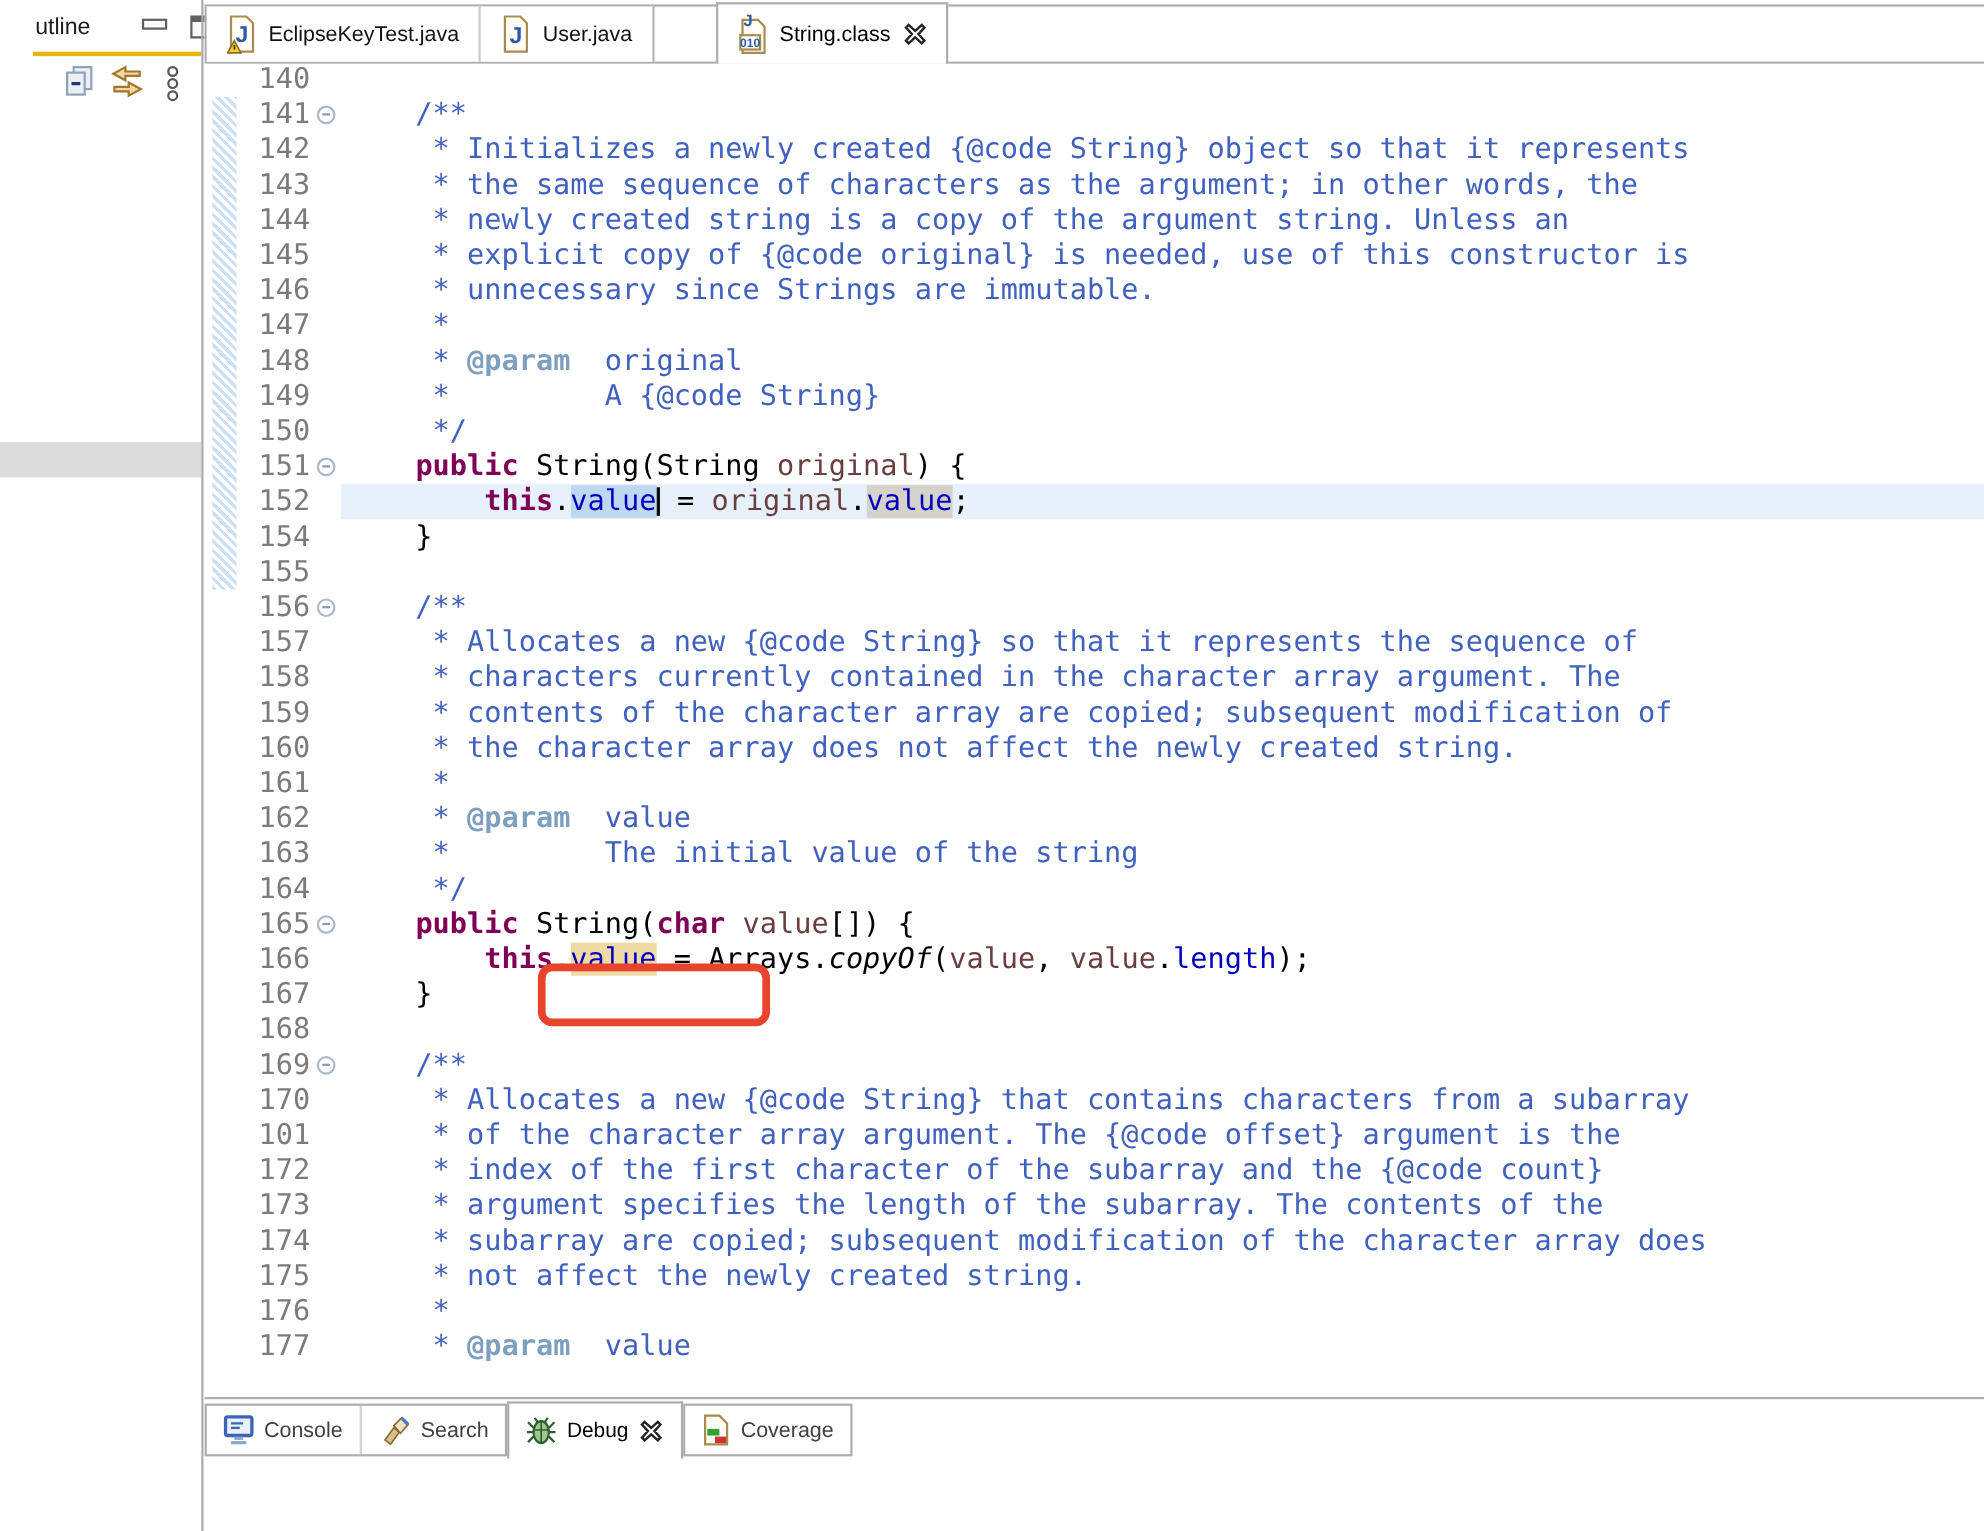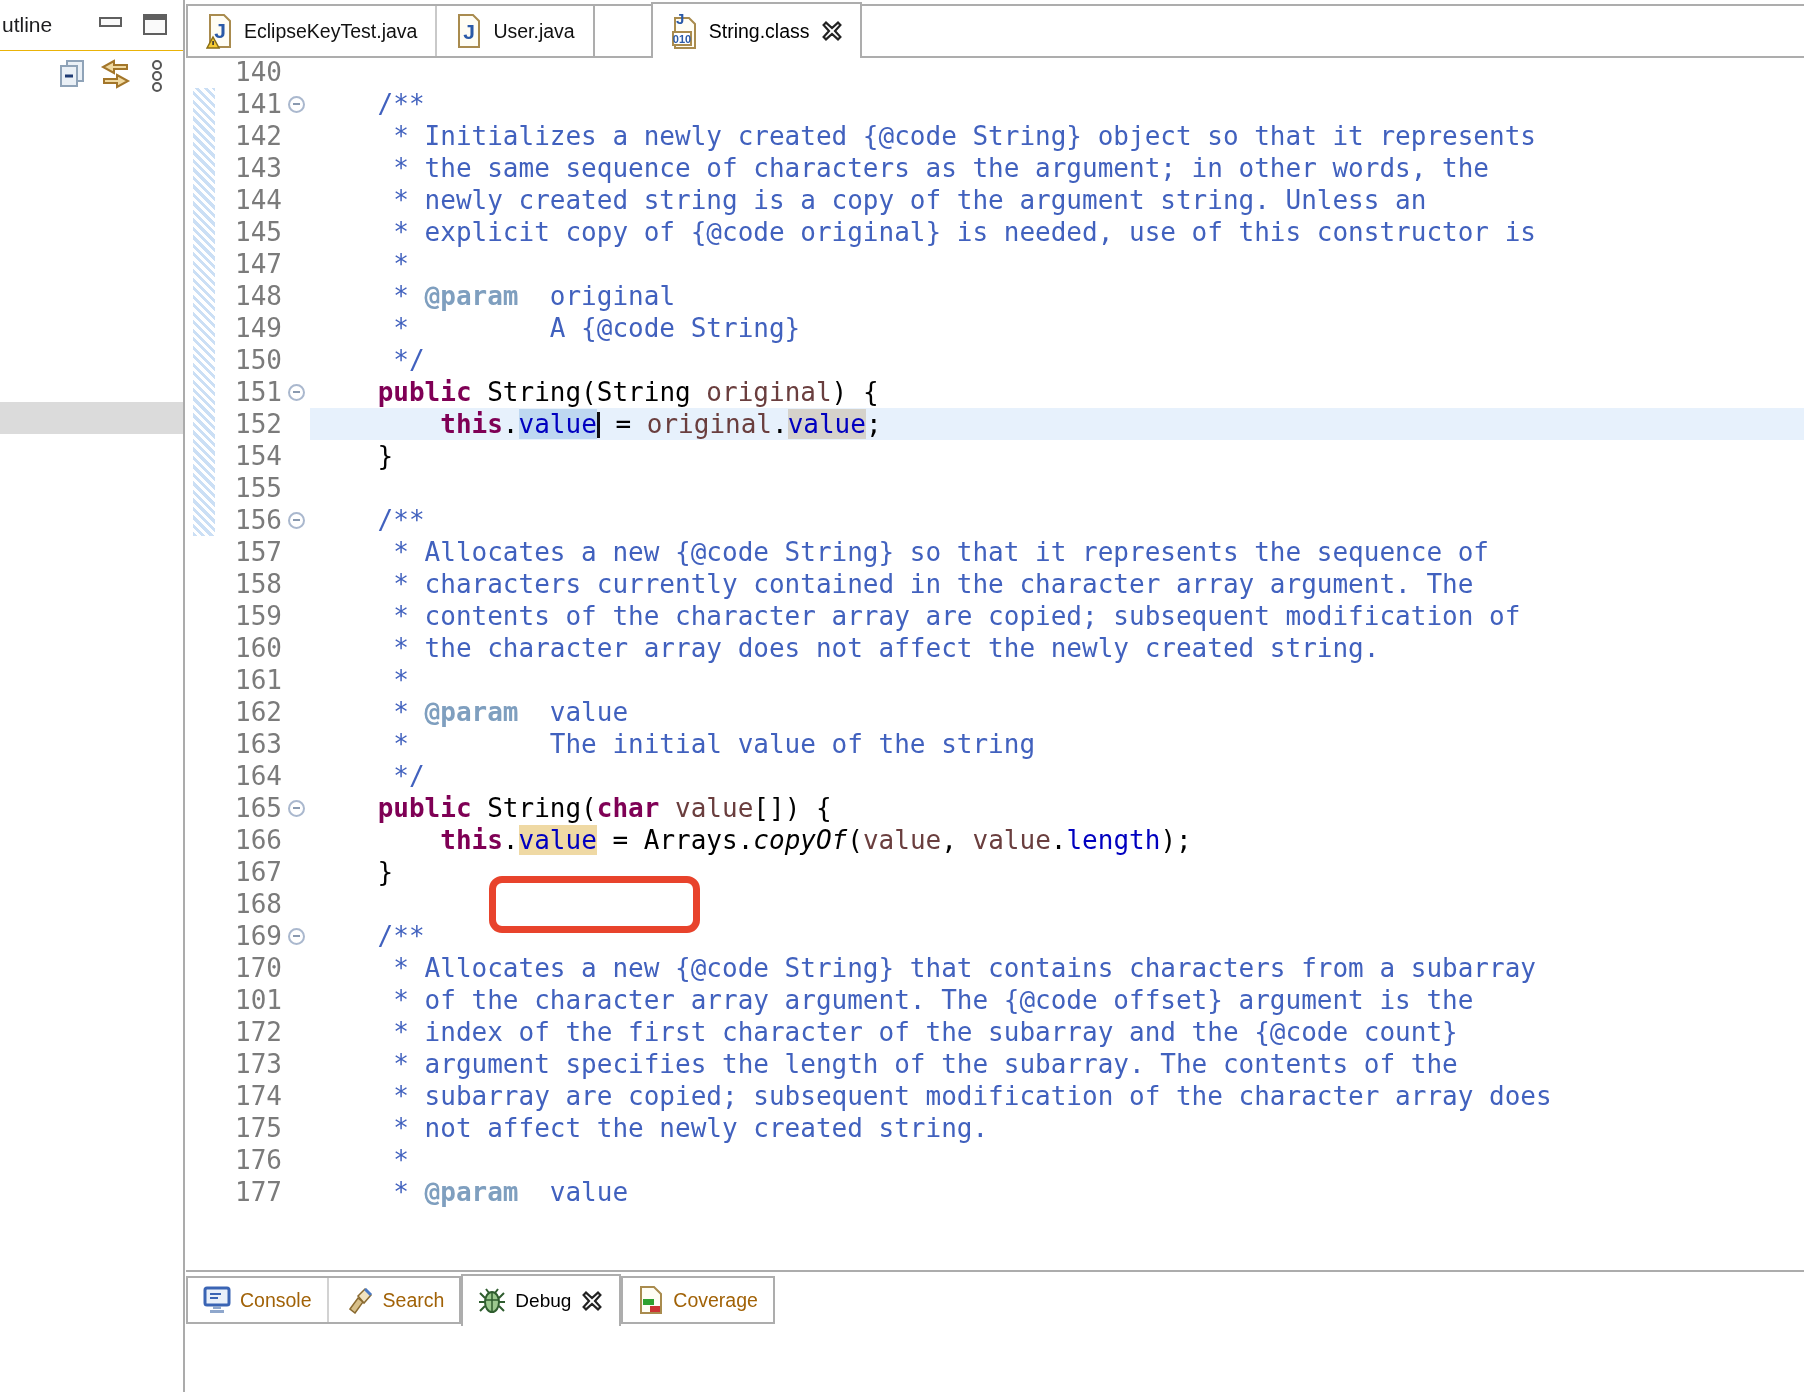--- a/index.html
+++ b/index.html
@@ -1,21 +1,21 @@
 <!DOCTYPE html>
 <html><head>
 <meta charset="utf-8">
 <style>
   * { box-sizing: border-box; margin: 0; padding: 0; }
   html,body { width:1804px; height:1392px; background:#fff; overflow:hidden;
               font-family:"Liberation Sans", sans-serif; position:relative; }
 
   
   .left-panel { position:absolute; left:0; top:0; width:183px; height:1392px; background:#fff; }
-  .lp-header { position:relative; height:51px; border-bottom:1px solid #eab308; }
+  .lp-header { position:relative; height:51px; border-bottom:4px solid #eab308;margin-left:30px; }
   .lp-title { position:absolute; left:2px; top:13px; font-size:21px; color:#1c1c1e; }
   .icon-min { position:absolute; left:99px; top:17px; width:23px; height:10px; border:2px solid #5f5f5f; background:#fafafa; }
   .icon-max { position:absolute; left:143px; top:14px; width:24px; height:21px; border:2px solid #5f5f5f; border-top-width:6px; background:#fafafa; }
   .lp-toolbar { position:relative; height:48px; }
   .lp-band { position:absolute; left:0; top:402px; width:183px; height:32px; background:#DBDBDB; }
   .tool { position:absolute; top:8px; }
 
   .v-divider { position:absolute; left:183px; top:0; width:2px; height:1392px; background:#ABABAB; }
 
   
@@ -55,21 +55,21 @@
   .caret { display:inline-block; width:0; border-left:3px solid #111; height:26px; vertical-align:-5px; }
 
   
   .red-box { position:absolute; left:489px; top:876px; width:211px; height:57px;
              border:7px solid #E8432C; border-radius:13px; z-index:6; }
 
   
   .h-divider { position:absolute; left:186px; top:1270px; width:1618px; height:2px; background:#ACACAC; }
   .bstrip { position:absolute; left:186px; top:1276px; width:1618px; height:48px; display:flex; align-items:flex-start; }
   .bgroup { display:flex; height:48px; border:2px solid #ADADAD; background:#fff; }
-  .btab { display:flex; align-items:center; gap:9px; padding:0 15px; font-size:19.5px; color:#a16207; height:100%; }
+  .btab { display:flex; align-items:center; gap:9px; padding:0 15px; font-size:19.5px; color:#404040; height:100%; }
   .btab + .btab { border-left:2px solid #D2D2D2; }
   .btab-active { position:relative; top:-2px; height:52px; z-index:2; display:flex; align-items:center; gap:9px;
                  padding:0 15px; font-size:19px; background:#fff; border:2px solid #ADADAD; border-bottom:none; }
 </style>
 </head>
 <body>
 
 <div class="left-panel">
   <div class="lp-header">
     <span class="lp-title">utline</span>
@@ -132,20 +132,21 @@
 
 <div class="editor-body">
   <div class="range-indicator"></div>
   <div class="code-lines">
       <div class="cl"><span class="ln">140</span><span class="foldslot"></span><span class="codeln"></span></div>
       <div class="cl"><span class="ln">141</span><span class="foldslot"><span class="foldicon"></span></span><span class="codeln"><span class="jd">    /**</span></span></div>
       <div class="cl"><span class="ln">142</span><span class="foldslot"></span><span class="codeln"><span class="jd">     * Initializes a newly created {@code String} object so that it represents</span></span></div>
       <div class="cl"><span class="ln">143</span><span class="foldslot"></span><span class="codeln"><span class="jd">     * the same sequence of characters as the argument; in other words, the</span></span></div>
       <div class="cl"><span class="ln">144</span><span class="foldslot"></span><span class="codeln"><span class="jd">     * newly created string is a copy of the argument string. Unless an</span></span></div>
       <div class="cl"><span class="ln">145</span><span class="foldslot"></span><span class="codeln"><span class="jd">     * explicit copy of {@code original} is needed, use of this constructor is</span></span></div>
+      <div class="cl"><span class="ln">146</span><span class="foldslot"></span><span class="codeln"><span class="jd">     * unnecessary since Strings are immutable.</span></span></div>
       <div class="cl"><span class="ln">147</span><span class="foldslot"></span><span class="codeln"><span class="jd">     *</span></span></div>
       <div class="cl"><span class="ln">148</span><span class="foldslot"></span><span class="codeln"><span class="jd">     * </span><span class="tag">@param</span><span class="jd">  original</span></span></div>
       <div class="cl"><span class="ln">149</span><span class="foldslot"></span><span class="codeln"><span class="jd">     *         A {@code String}</span></span></div>
       <div class="cl"><span class="ln">150</span><span class="foldslot"></span><span class="codeln"><span class="jd">     */</span></span></div>
       <div class="cl"><span class="ln">151</span><span class="foldslot"><span class="foldicon"></span></span><span class="codeln"><span class="def">    </span><span class="kw">public</span><span class="def"> String(String </span><span class="par">original</span><span class="def">) {</span></span></div>
       <div class="cl"><span class="ln">152</span><span class="foldslot"></span><span class="codeln cur"><span class="def">        </span><span class="kw">this</span><span class="def">.</span><span class="fld sel">value</span><span class="caret"></span><span class="def"> = </span><span class="par">original</span><span class="def">.</span><span class="fld occ">value</span><span class="def">;</span></span></div>
       <div class="cl"><span class="ln">154</span><span class="foldslot"></span><span class="codeln"><span class="def">    }</span></span></div>
       <div class="cl"><span class="ln">155</span><span class="foldslot"></span><span class="codeln"></span></div>
       <div class="cl"><span class="ln">156</span><span class="foldslot"><span class="foldicon"></span></span><span class="codeln"><span class="jd">    /**</span></span></div>
       <div class="cl"><span class="ln">157</span><span class="foldslot"></span><span class="codeln"><span class="jd">     * Allocates a new {@code String} so that it represents the sequence of</span></span></div>

